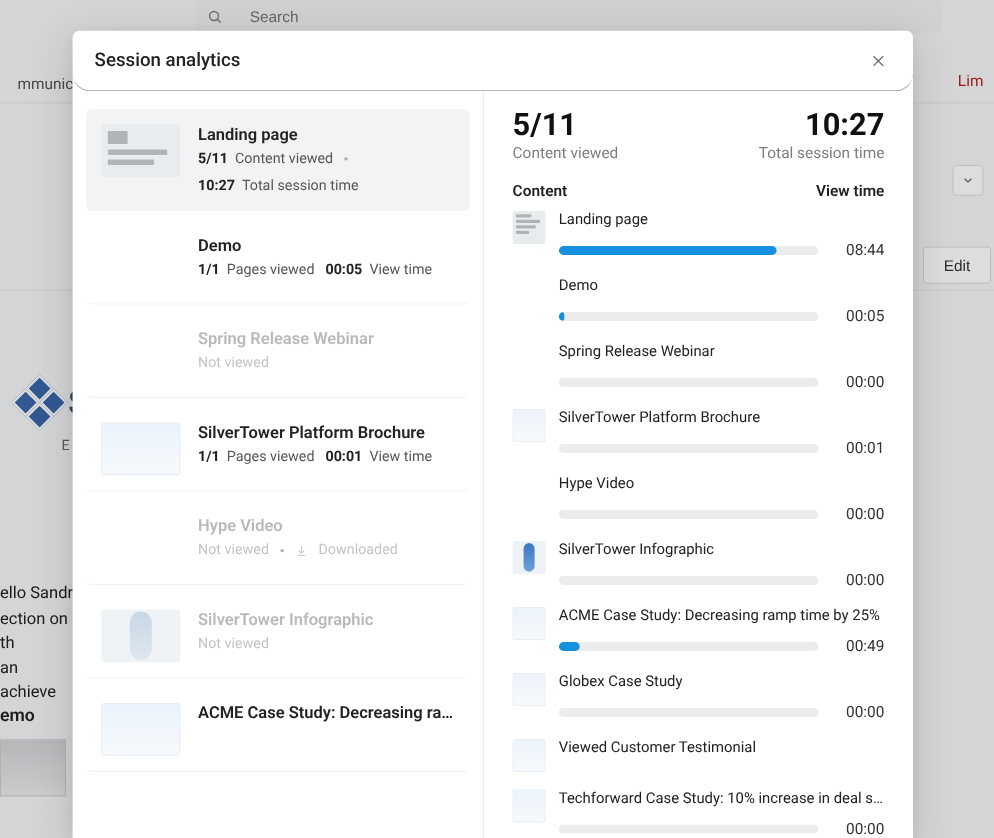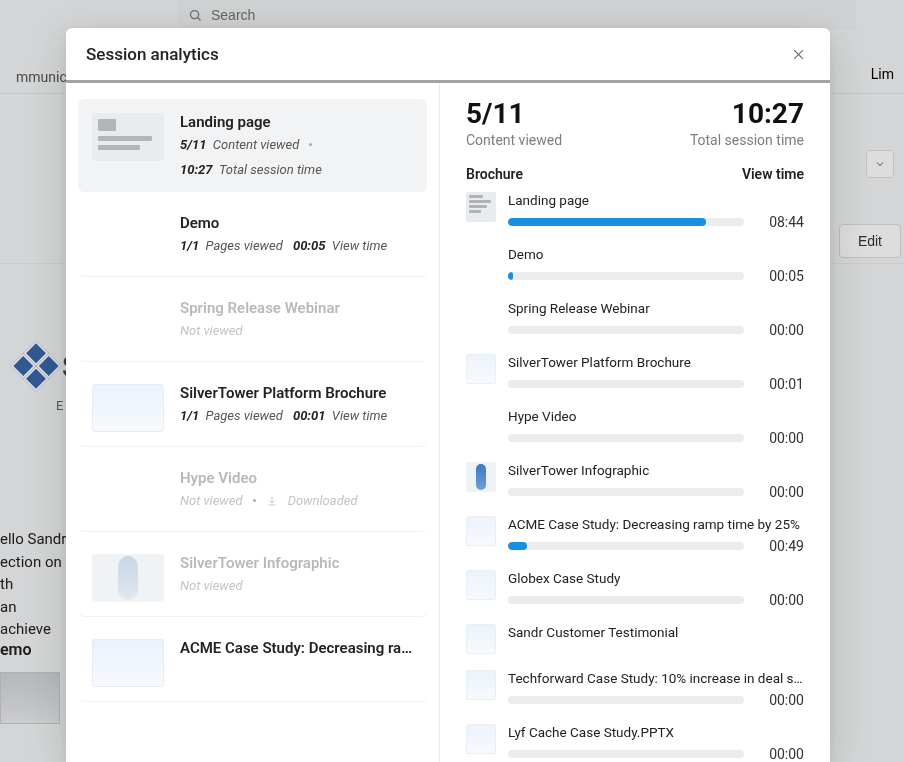--- a/index.html
+++ b/index.html
@@ -10,27 +10,27 @@
   .backdrop {
     position: absolute; inset: 0; background: #f4f5f6;
     filter: brightness(0.97);
   }
   .search-wrap {
     position: absolute; top: 0; left: 178px; right: 48px; height: 30px;
     background: #eef0f1; border-radius: 4px; display: flex; align-items: center; padding: 0 10px; gap: 8px;
   }
   .search-wrap svg { flex: none; }
   .search-wrap input {
-    border: none; background: transparent; outline: none; width: 100%; font-size: 14px; color: #a21caf;
+    border: none; background: transparent; outline: none; width: 100%; font-size: 14px; color: #a21caf; margin-left: 16px;
   }
   .bg-tabs {
     position: absolute; top: 60px; left: 0; right: 0; height: 34px; border-bottom: 1px solid #e2e4e6;
     display: flex; align-items: center; padding: 0 16px; font-size: 14px; color: #555; gap: 24px;
   }
-  .bg-limit { position: absolute; top: 66px; right: 10px; font-size: 14px; color: #000000; }
+  .bg-limit { position: absolute; top: 66px; right: 10px; font-size: 14px; color: #b91c1c; }
   .bg-chevron {
     position: absolute; top: 150px; right: 10px; width: 28px; height: 28px; display:flex; align-items:center; justify-content:center;
     border: 1px solid #ddd; border-radius: 4px; background: #fff;
   }
   .bg-edit {
     position: absolute; top: 224px; right: 3px; padding: 8px 18px; border: 1px solid #d7dadd; border-radius: 4px; background: #fff; font-size: 14px; color: #333;
   }
   .bg-divider { position:absolute; top: 263px; left:0; right:0; border-top:1px solid #e7e9eb; }
 
   .bg-logo { position: absolute; top: 348px; left: 18px; display:flex; align-items:center; gap:8px; }
@@ -46,21 +46,21 @@
   
   .scrim { position:absolute; inset:0; background: rgba(0,0,0,0.10); }
 
   
   .modal {
     position: absolute; top: 28px; left: 66px; width: 764px; bottom: 0;
     background: #fff; border-radius: 6px 6px 0 0; box-shadow: 0 2px 10px rgba(0,0,0,0.06), 0 10px 40px rgba(0,0,0,0.15);
     display: flex; flex-direction: column;
   }
   .modal-header {
-    height: 55px; border-bottom: 3px solid #a3a3a3; display:flex; align-items:center; justify-content:space-between; padding: 0 20px;
+    height: 55px; border-bottom: 1px solid #a3a3a3; display:flex; align-items:center; justify-content:space-between; padding: 0 20px; border-radius: 16px;
   }
   .modal-title { font-size: 17px; font-weight: 500; color:#222; }
   .close-btn { width: 24px; height: 24px; display:flex;align-items:center;justify-content:center; cursor:pointer; color:#666; }
   .modal-body { flex:1; display:flex; overflow:hidden; }
 
   
   .pane-left {
     width: 374px; border-right: 1px solid #ececec; overflow-y: auto; padding-bottom: 20px;
   }
   .viewer-block { padding: 16px 20px 10px; }
@@ -79,21 +79,21 @@
   }
   .cc-thumb.landing { background:#e9ecef; align-items:flex-start; justify-content:flex-start; padding:6px 6px; gap:4px; flex-direction:column;}
   .cc-thumb.landing .bar { height:5px; background:#b0b5ba; border-radius:1px;}
   .cc-thumb.landing .sq { width:18px; height:12px; background:#b0b5ba; border-radius:1px; float:left; margin-right:4px; }
   .cc-thumb.doc { background:linear-gradient(#eaf2fb,#f6fafd); border:1px solid #e6ecf2; }
   .cc-thumb.info { background:#f0f3f5; }
   .cc-thumb.info .curve { width:20px; height:44px; background:linear-gradient(#c8d6e5,#dfe7ef); border-radius:10px; }
   .cc-body { flex:1; min-width:0; }
   .cc-title { font-size: 15px; font-weight: 600; color:#222; margin-bottom:6px; white-space:nowrap; overflow:hidden; text-overflow:ellipsis; }
   .cc-title.muted { color:#b7b9bb; font-weight:600; }
-  .cc-stats { font-size: 13px; color:#555; display:flex; align-items:center; gap: 10px; flex-wrap:wrap;font-style:italic;}
+  .cc-stats { font-size: 13px; color:#555; display:flex; align-items:center; gap: 10px; flex-wrap:wrap;}
   .cc-stats b { font-weight:700; color:#222; }
   .cc-stats .dot { width:3px;height:3px;border-radius:50%;background:#aaa;}
   .cc-stats.muted { color:#c2c4c6; }
 
   
   .pane-right {
     flex:1; padding: 14px 26px 20px; overflow-y:auto;
   }
   .summary-row { display:flex; justify-content:space-between; margin-bottom: 18px; }
   .summary-col { text-align:center; }
@@ -106,21 +106,21 @@
 
   .track-item { display:flex; gap:12px; margin-bottom: 16px; }
   .ti-thumb { width:30px; height:30px; background:#fff; flex:none; border-radius:2px; overflow:hidden;}
   .ti-thumb.landing { background:#e9ecef; padding:3px; }
   .ti-thumb.landing .bar{height:3px;background:#aeb3b8;border-radius:1px;margin-bottom:2px;}
   .ti-thumb.doc { background:linear-gradient(#ecf3fb,#f7fafd); border:1px solid #e8eef4;}
   .ti-thumb.info { background:#eef2f5; display:flex;align-items:center;justify-content:center;}
   .ti-thumb.info .curve{width:10px;height:26px;background:linear-gradient(#3a78c2,#6fa0d7);border-radius:6px;}
   .ti-body { flex:1; min-width:0; }
   .ti-title { font-size: 13.5px; color:#222; margin-bottom:6px; white-space:nowrap; overflow:hidden; text-overflow:ellipsis;}
-  .ti-row { display:flex; align-items:center; gap:14px;}
+  .ti-row { display:flex; align-items:center; gap:14px;margin-top:12px;}
   .ti-bar { flex:1; height:8px; background:#ececec; border-radius:4px; overflow:hidden;}
   .ti-fill { height:100%; background:#1790e0; border-radius:4px; min-width:5px;}
   .ti-time { font-size: 14px; color:#333; width:46px; text-align:right; font-variant-numeric: tabular-nums;}
 
   
   .pane-left::-webkit-scrollbar, .pane-right::-webkit-scrollbar { width:0; }
 </style>
 </head>
 <body>
 
@@ -277,21 +277,21 @@
           <div class="summary-big">5/11</div>
           <div class="summary-label">Content viewed</div>
         </div>
         <div class="summary-col right">
           <div class="summary-big">10:27</div>
           <div class="summary-label">Total session time</div>
         </div>
       </div>
 
       <div class="th-row">
-        <span>Brochure</span>
+        <span>Content</span>
         <span>View time</span>
       </div>
 
       <div id="tracks">
           <div class="track-item">
     <div class="ti-thumb landing">
               <div class="bar" style="width:60%"></div>
               <div class="bar" style="width:90%"></div>
               <div class="bar" style="width:75%"></div>
               <div class="bar" style="width:50%"></div>
@@ -378,21 +378,21 @@
       <div class="ti-title">Globex Case Study</div>
       <div class="ti-row">
         <div class="ti-bar"></div>
         <div class="ti-time">00:00</div>
       </div>
     </div>
           </div>
           <div class="track-item">
     <div class="ti-thumb doc"></div>
     <div class="ti-body">
-      <div class="ti-title">Sandr Customer Testimonial</div>
+      <div class="ti-title">Viewed Customer Testimonial</div>
     </div>
           </div>
           <div class="track-item">
     <div class="ti-thumb doc"></div>
     <div class="ti-body">
       <div class="ti-title">Techforward Case Study: 10% increase in deal s...</div>
       <div class="ti-row">
         <div class="ti-bar"></div>
         <div class="ti-time">00:00</div>
       </div>

